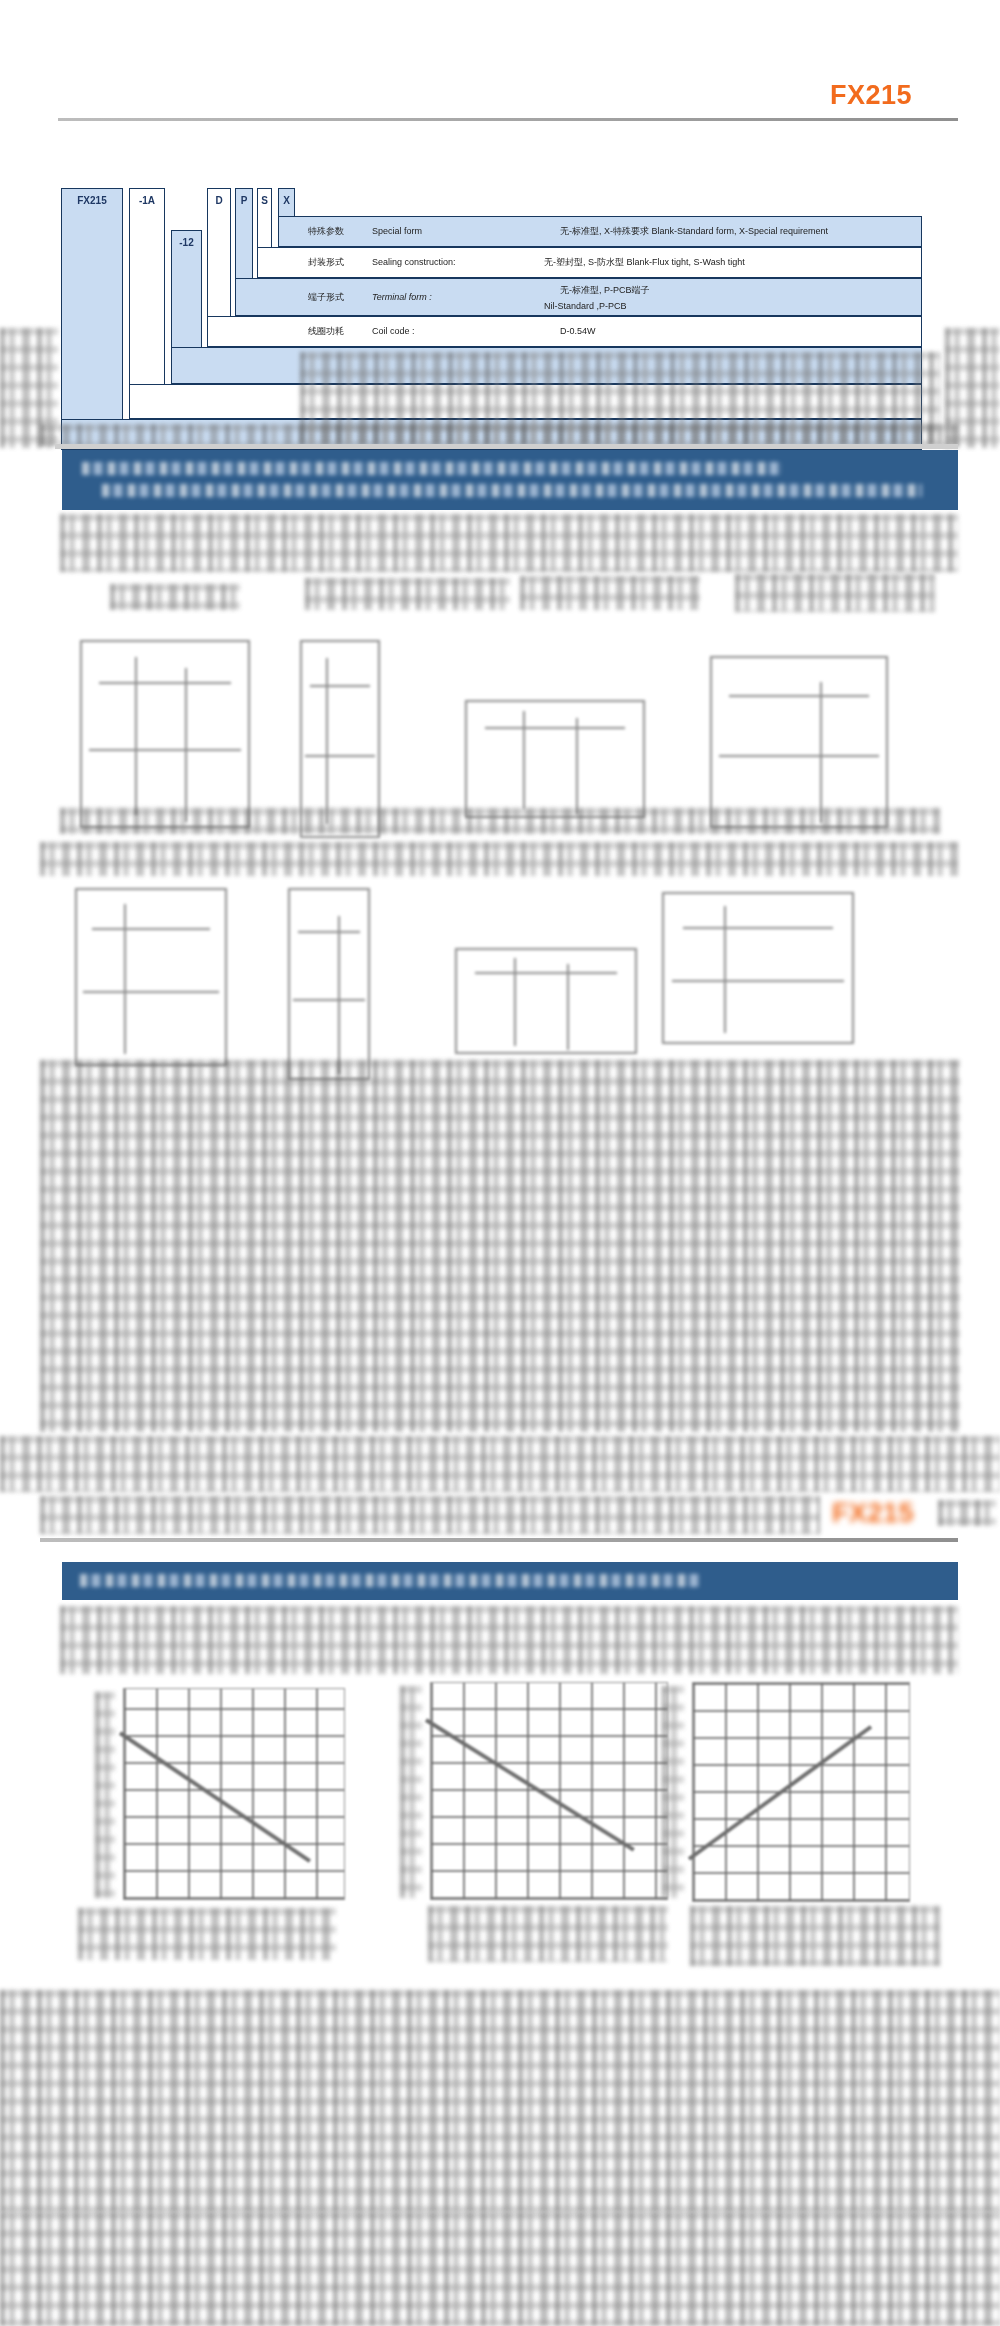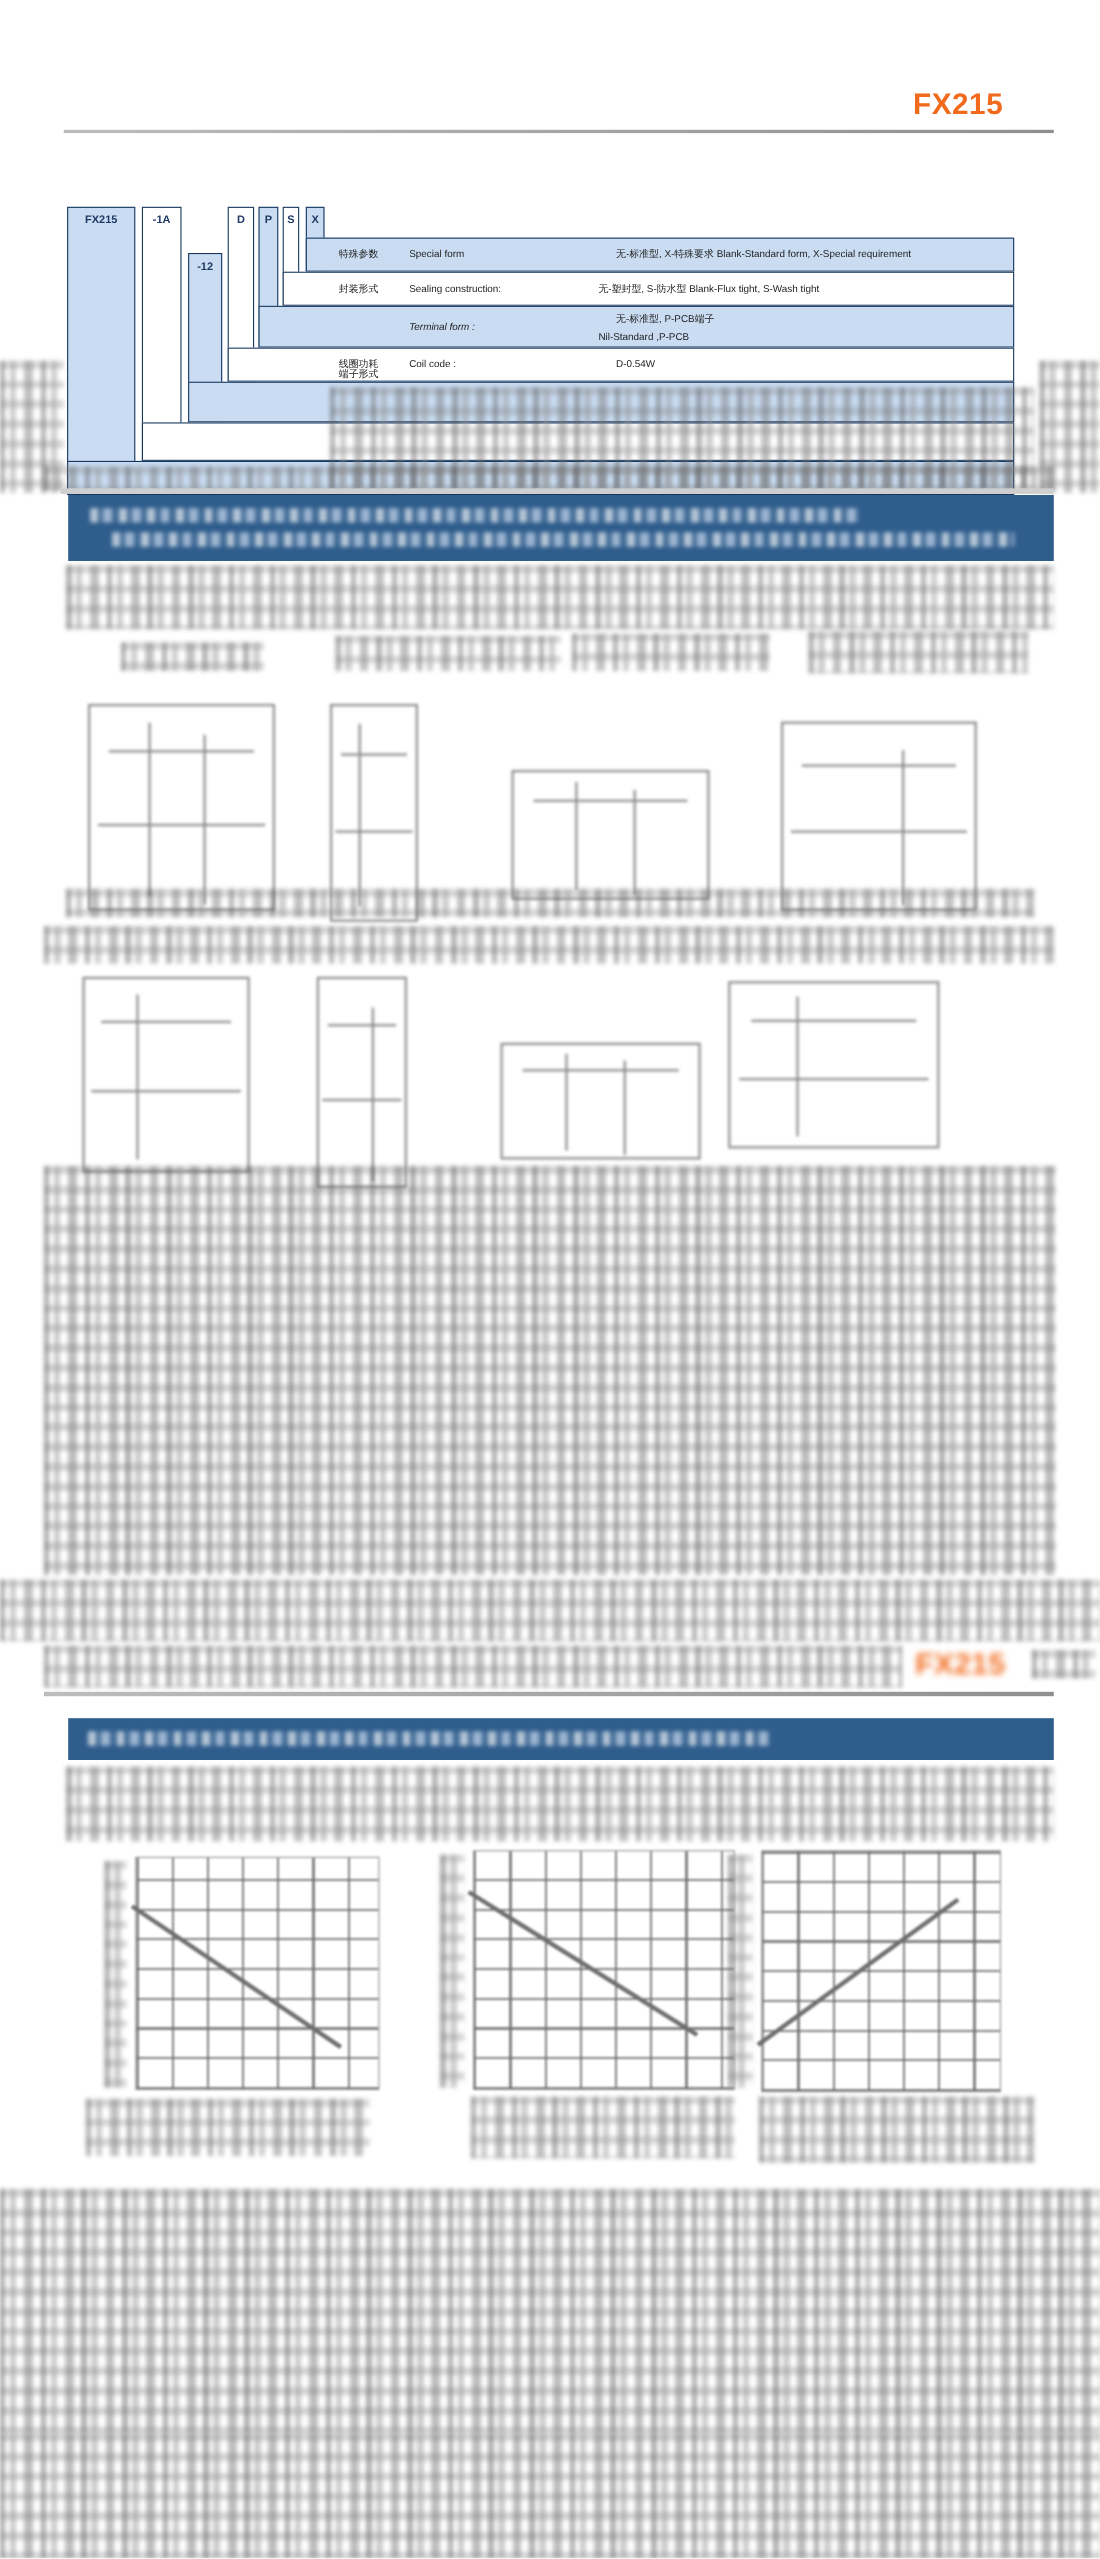--- a/index.html
+++ b/index.html
@@ -90,21 +90,21 @@
   <div class="orow" style="left:61px; top:419px; width:861px; height:31px; background:#C9DCF2;"></div>
 
   <div class="rowtext" style="left:308px; top:216px; line-height:31px;">特殊参数</div>
   <div class="rowtext" style="left:372px; top:216px; line-height:31px;">Special form</div>
   <div class="rowtext" style="left:560px; top:216px; line-height:31px;">无-标准型, X-特殊要求  Blank-Standard form, X-Special requirement</div>
 
   <div class="rowtext" style="left:308px; top:247px; line-height:31px;">封装形式</div>
   <div class="rowtext" style="left:372px; top:247px; line-height:31px;">Sealing construction:</div>
   <div class="rowtext" style="left:544px; top:247px; line-height:31px;">无-塑封型, S-防水型  Blank-Flux tight, S-Wash tight</div>
 
-  <div class="rowtext" style="left:308px; top:278px; line-height:38px;margin-top:43px;">端子形式</div>
+  <div class="rowtext" style="left:308px; top:278px; line-height:38px;">端子形式</div>
   <div class="rowtext" style="left:372px; top:278px; line-height:38px;font-style:italic;">Terminal form :</div>
   <div class="rowtext" style="left:560px; top:282px; line-height:16px;">无-标准型, P-PCB端子</div>
   <div class="rowtext" style="left:544px; top:298px; line-height:16px;">Nil-Standard ,P-PCB</div>
 
   <div class="rowtext" style="left:308px; top:316px; line-height:31px;">线圈功耗</div>
   <div class="rowtext" style="left:372px; top:316px; line-height:31px;">Coil code :</div>
   <div class="rowtext" style="left:560px; top:316px; line-height:31px;">D-0.54W</div>
 
   <div class="noise" style="left:0px; top:328px; width:58px; height:120px;"></div>
   <div class="noise" style="left:945px; top:328px; width:55px; height:120px;"></div>

